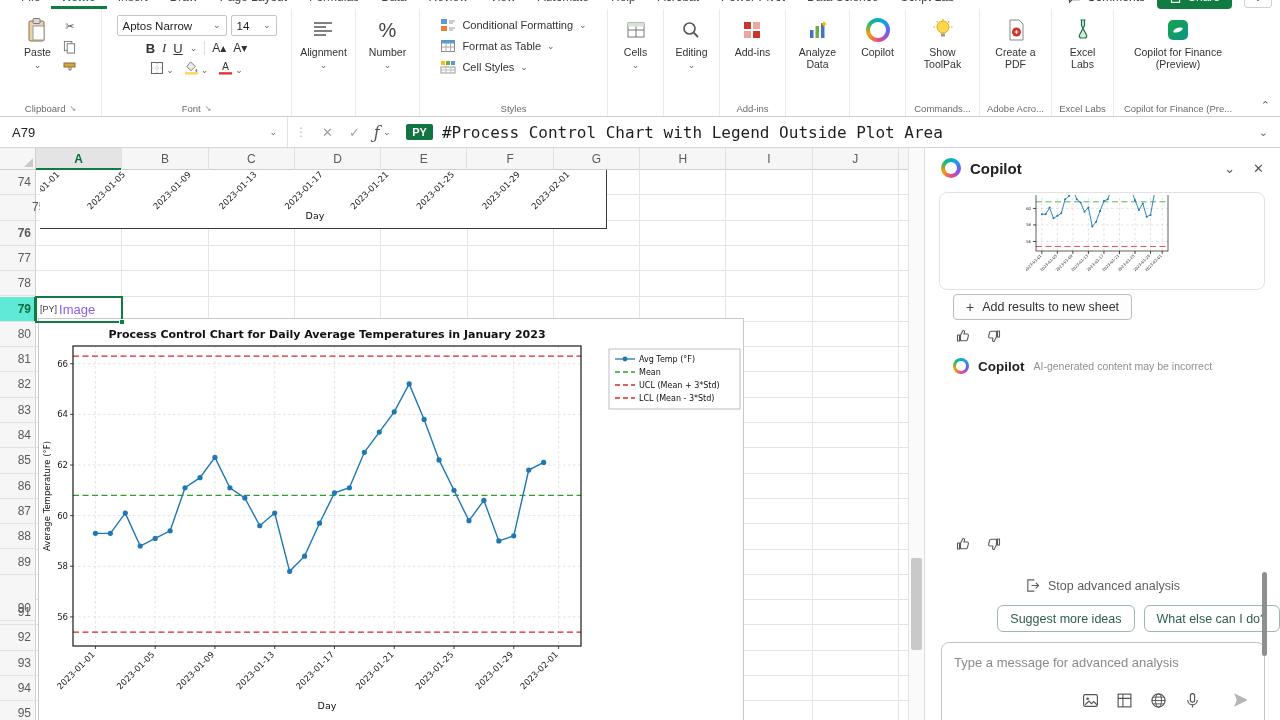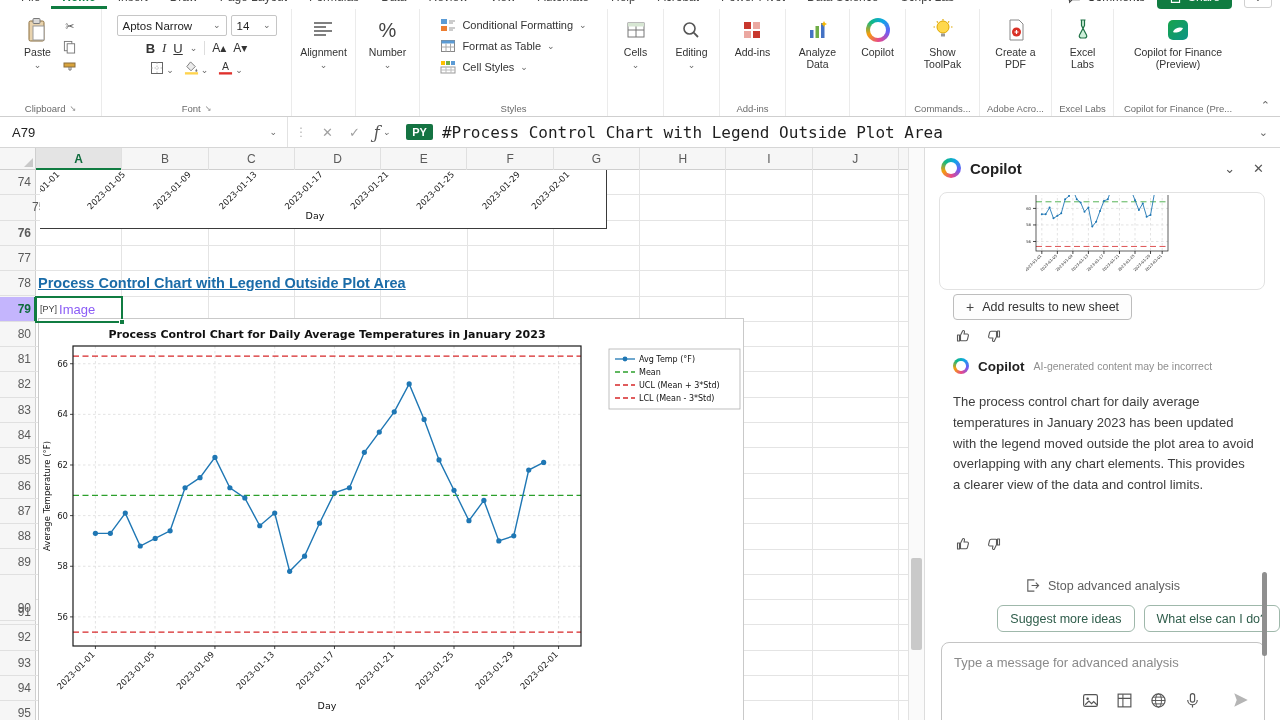--- a/index.html
+++ b/index.html
@@ -59,21 +59,21 @@
 
 
 .sheet{position:absolute;top:148px;left:0;width:924px;height:572px;background:#fff;overflow:hidden}
 .corner{position:absolute;left:0;top:0;width:36px;height:22px;background:#F6F6F6;border-right:1px solid #cfcfcf;border-bottom:1px solid #cfcfcf;z-index:4}
 .corner:after{content:"";position:absolute;right:2px;bottom:2px;border-left:9px solid transparent;border-bottom:9px solid #c9c9c9}
 .colheaders{position:absolute;top:0;left:0;width:908px;height:22px;background:#F6F6F6;border-bottom:1px solid #cfcfcf;z-index:3}
 .colh{position:absolute;top:0;height:22px;line-height:22px;text-align:center;font-size:12px;color:#5a5a5a;border-right:1px solid #e0e0e0}
 .colh.sel{background:#E4E4E4;color:#0E6B3C;font-weight:700;box-shadow:inset 0 -2px 0 #107C41}
 .rowgutter{position:absolute;top:22px;left:0;width:36px;height:550px;background:#F6F6F6;border-right:1px solid #cfcfcf;z-index:3}
 .rownum{position:absolute;left:0;width:36px;height:25.3px;line-height:25.3px;text-align:right;padding-right:5px;font-size:12px;color:#5a5a5a;border-bottom:1px solid #e0e0e0}
-.rownum.sel{background:#c4b5fd;color:#0E6B3C;font-weight:700;box-shadow:inset -2px 0 0 #107C41}
+.rownum.sel{background:#5eead4;color:#0E6B3C;font-weight:700;box-shadow:inset -2px 0 0 #107C41}
 .gridarea{position:absolute;top:22px;left:36px;width:872px;height:550px;background:
  repeating-linear-gradient(to right,transparent 0,transparent 85.3px,#e4e4e4 85.3px,#e4e4e4 86.3px),
  repeating-linear-gradient(to bottom,transparent 0,transparent 24.3px,#e4e4e4 24.3px,#e4e4e4 25.3px),#fff}
 .frag{position:absolute;left:40px;top:22px;width:567px;height:59px;background:#fff;border-right:1.6px solid #3a3a3a;border-bottom:1.6px solid #3a3a3a;z-index:5}
 .a78{position:absolute;left:38px;height:25.3px;line-height:25.3px;font-size:14.5px;font-weight:700;color:#1B6CA8;text-decoration:underline;z-index:5;white-space:nowrap}
 .chartobj{position:absolute;left:38px;top:170px;width:706px;height:410px;background:#fff;border:1px solid #c9c9c9;z-index:6}
 .selbox{position:absolute;border:2px solid #107C41;z-index:8;display:flex;align-items:center;padding-left:3px;gap:2px;background:transparent}
 .fillhandle{position:absolute;right:-4px;bottom:-4px;width:6px;height:6px;background:#107C41;border:1px solid #fff}
 .pycell{font-size:9px;color:#3a3a3a}
 .imgtext{font-size:13px;color:#8b5cf6}
@@ -537,21 +537,20 @@
           <line x1="414.8500000000001" x2="414.8500000000001" y1="-4" y2="-1" stroke="#1a1a1a" stroke-width="0.8"></line>
           <text transform="translate(414.8500000000001,5) rotate(-45)" text-anchor="end" font-size="8.5" fill="#1a1a1a">2023-01-25</text>
           <line x1="480.66176470588243" x2="480.66176470588243" y1="-4" y2="-1" stroke="#1a1a1a" stroke-width="0.8"></line>
           <text transform="translate(480.66176470588243,5) rotate(-45)" text-anchor="end" font-size="8.5" fill="#1a1a1a">2023-01-29</text>
           <line x1="530.0205882352942" x2="530.0205882352942" y1="-4" y2="-1" stroke="#1a1a1a" stroke-width="0.8"></line>
           <text transform="translate(530.0205882352942,5) rotate(-45)" text-anchor="end" font-size="8.5" fill="#1a1a1a">2023-02-01</text>
           <text x="275" y="49" text-anchor="middle" font-size="9.5" fill="#111">Day</text>
         </svg>
     </div>
 
-    <div class="a78" style="top: 123.2px;"><span>Process Control Chart with Legend Outside Plot Area</span></div>
 
     <div class="chartobj">
       <svg id="main-chart" width="704" height="404">
           <rect x="34" y="27" width="508" height="300" fill="#fff"></rect>
           <line x1="56.411764705882355" y1="27" x2="56.411764705882355" y2="327" stroke="#dcdcdc" stroke-width="0.8" stroke-dasharray="2.5 2.5"></line>
           <line x1="116.1764705882353" y1="27" x2="116.1764705882353" y2="327" stroke="#dcdcdc" stroke-width="0.8" stroke-dasharray="2.5 2.5"></line>
           <line x1="175.94117647058823" y1="27" x2="175.94117647058823" y2="327" stroke="#dcdcdc" stroke-width="0.8" stroke-dasharray="2.5 2.5"></line>
           <line x1="235.70588235294116" y1="27" x2="235.70588235294116" y2="327" stroke="#dcdcdc" stroke-width="0.8" stroke-dasharray="2.5 2.5"></line>
           <line x1="295.4705882352941" y1="27" x2="295.4705882352941" y2="327" stroke="#dcdcdc" stroke-width="0.8" stroke-dasharray="2.5 2.5"></line>
           <line x1="355.2352941176471" y1="27" x2="355.2352941176471" y2="327" stroke="#dcdcdc" stroke-width="0.8" stroke-dasharray="2.5 2.5"></line>
@@ -767,21 +766,20 @@
           <path d="M2.5 7h2v6h-2z M5.5 12.5V7.2L7.6 3c.2-.4.6-.6 1-.5.6.1 1 .7.9 1.3L9 6h3.2c.8 0 1.4.8 1.2 1.6l-1 4c-.2.7-.8 1.2-1.5 1.2H6.3c-.3 0-.6-.1-.8-.3z" fill="none" stroke="#595959" stroke-width="1.1" stroke-linejoin="round"></path>
         </svg>
     </div>
 
     <div class="attr">
       <span class="cplogo sm"></span>
       <span class="pane-title">Copilot</span>
       <span class="disc">AI-generated content may be incorrect</span>
     </div>
 
-    <div class="msg">The process control chart for daily average temperatures in January 2023 has been updated with the legend moved outside the plot area to avoid overlapping with any chart elements. This provides a clearer view of the data and control limits.</div>
 
     <div class="thumbs" style="left:30px;top:388px">
       <svg width="16" height="16" viewBox="0 0 16 16">
           <path d="M2.5 7h2v6h-2z M5.5 12.5V7.2L7.6 3c.2-.4.6-.6 1-.5.6.1 1 .7.9 1.3L9 6h3.2c.8 0 1.4.8 1.2 1.6l-1 4c-.2.7-.8 1.2-1.5 1.2H6.3c-.3 0-.6-.1-.8-.3z" fill="none" stroke="#595959" stroke-width="1.1" stroke-linejoin="round"></path>
         </svg>
       <svg width="16" height="16" viewBox="0 0 16 16" style="transform:rotate(180deg)">
           <path d="M2.5 7h2v6h-2z M5.5 12.5V7.2L7.6 3c.2-.4.6-.6 1-.5.6.1 1 .7.9 1.3L9 6h3.2c.8 0 1.4.8 1.2 1.6l-1 4c-.2.7-.8 1.2-1.5 1.2H6.3c-.3 0-.6-.1-.8-.3z" fill="none" stroke="#595959" stroke-width="1.1" stroke-linejoin="round"></path>
         </svg>
     </div>
 

